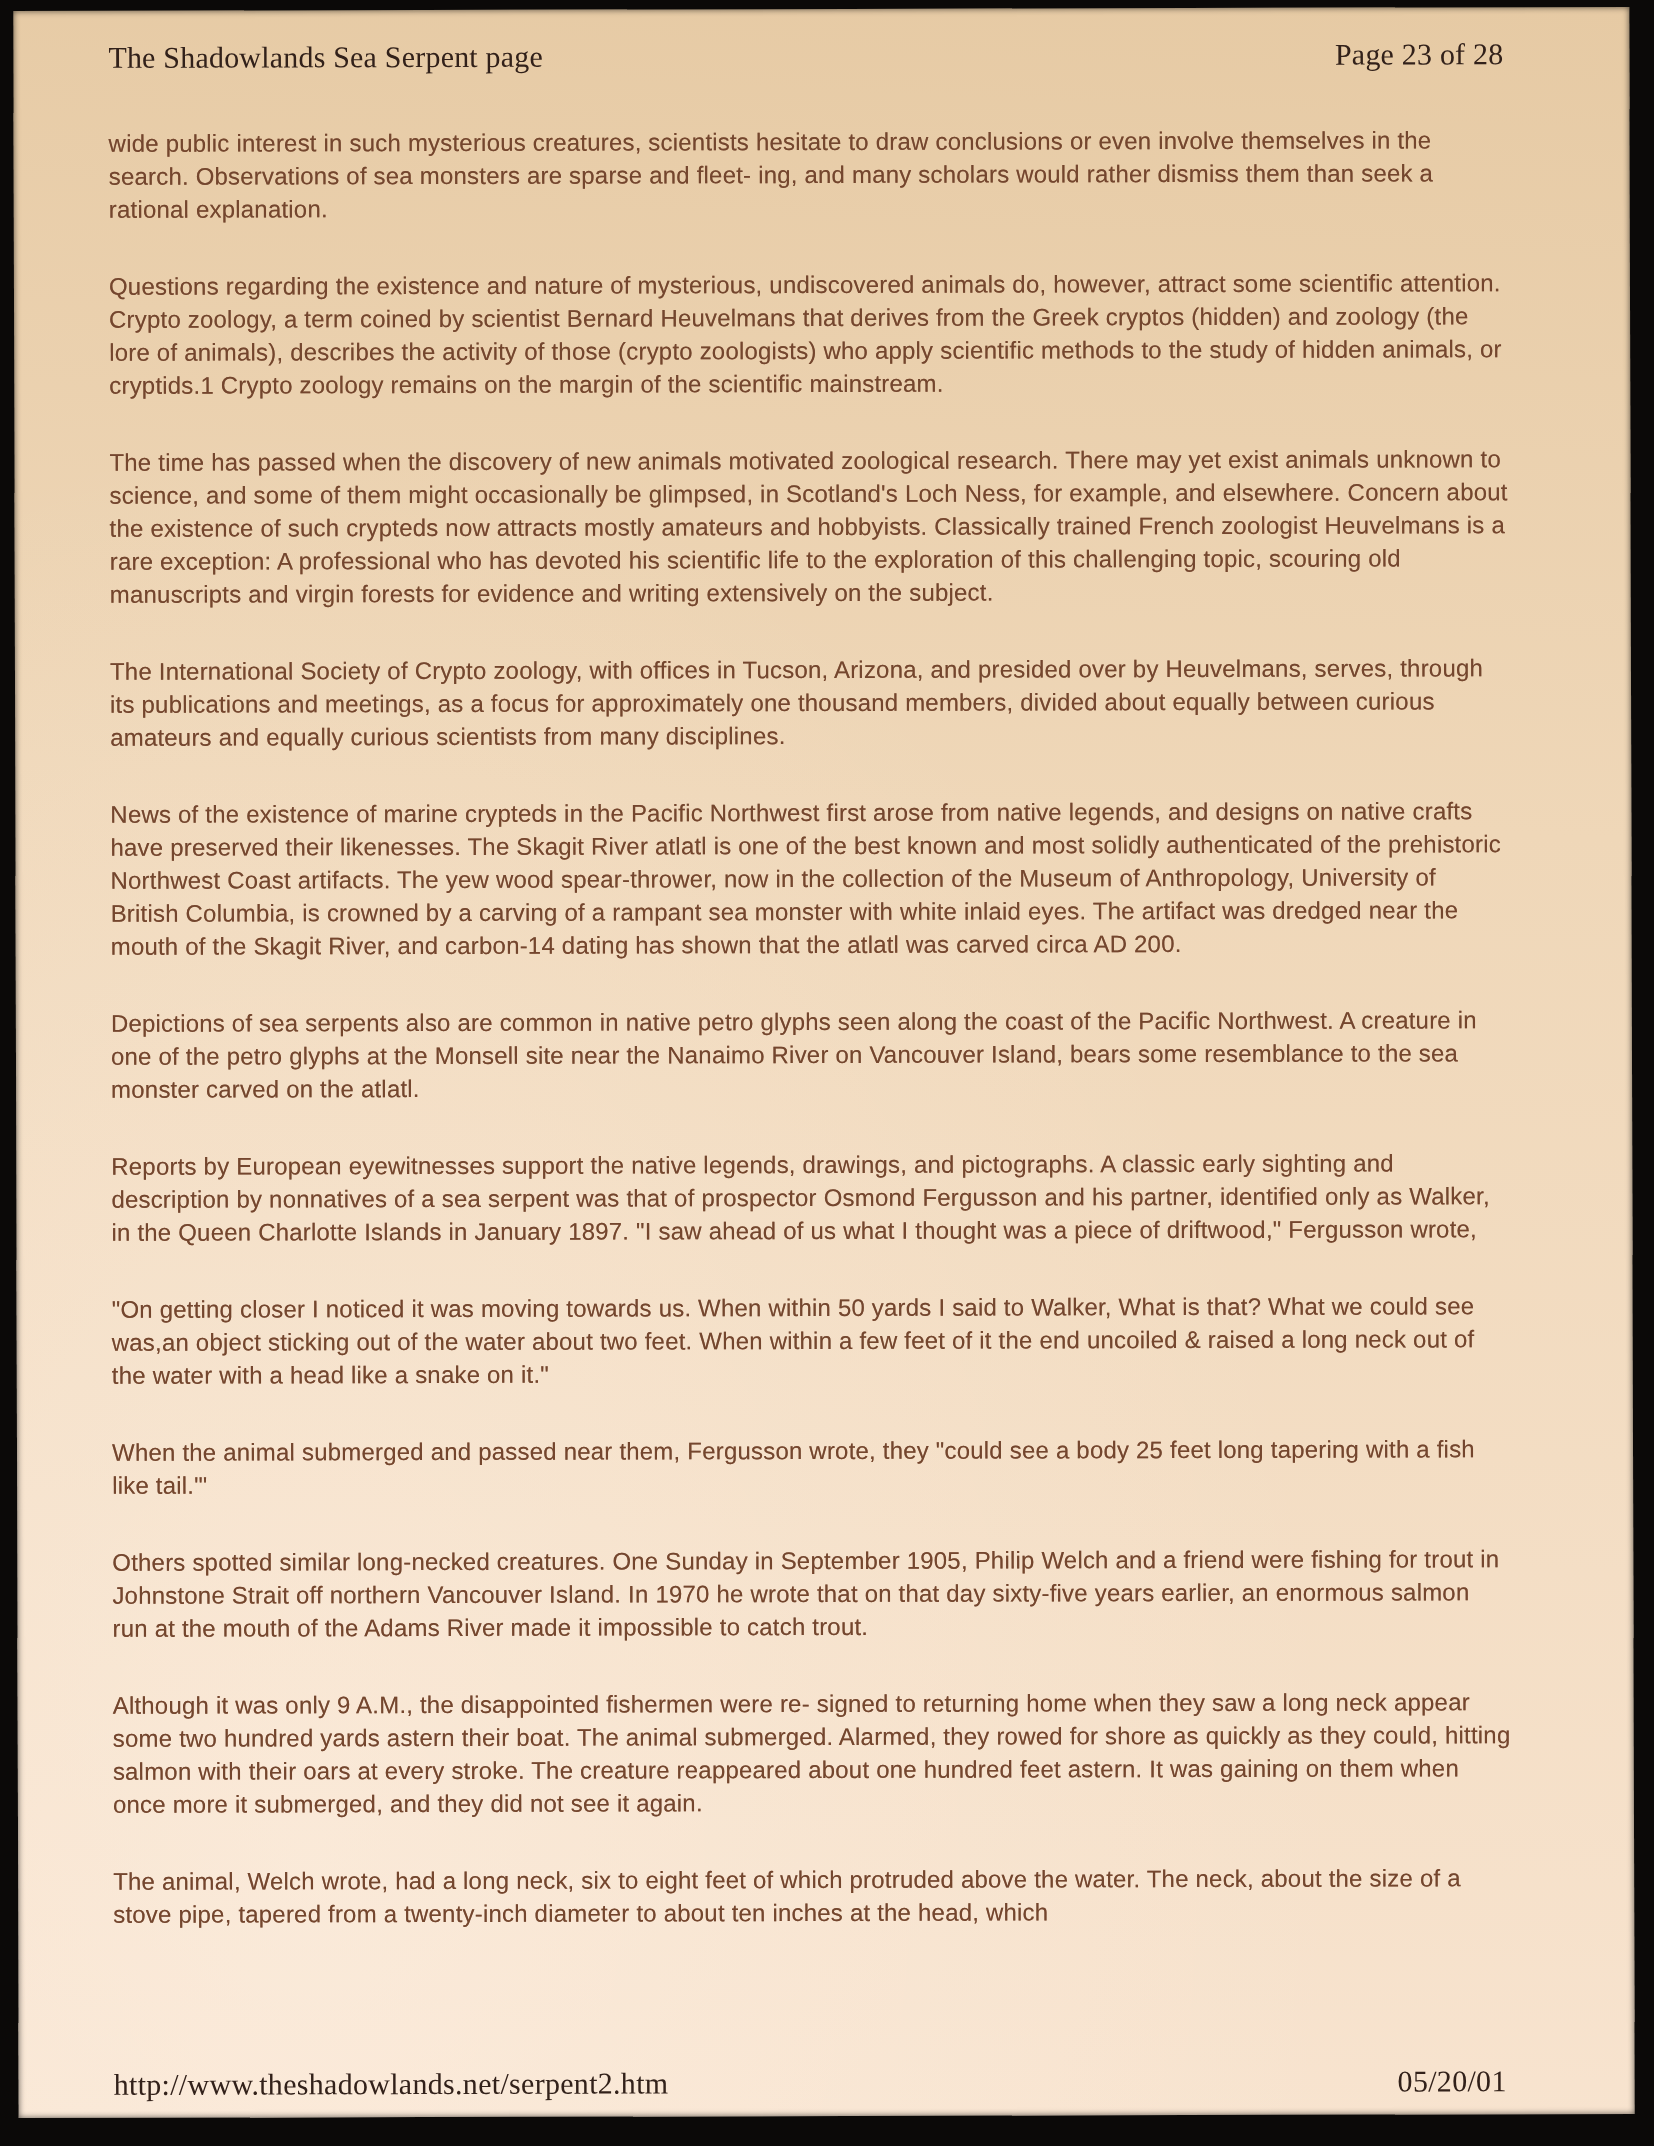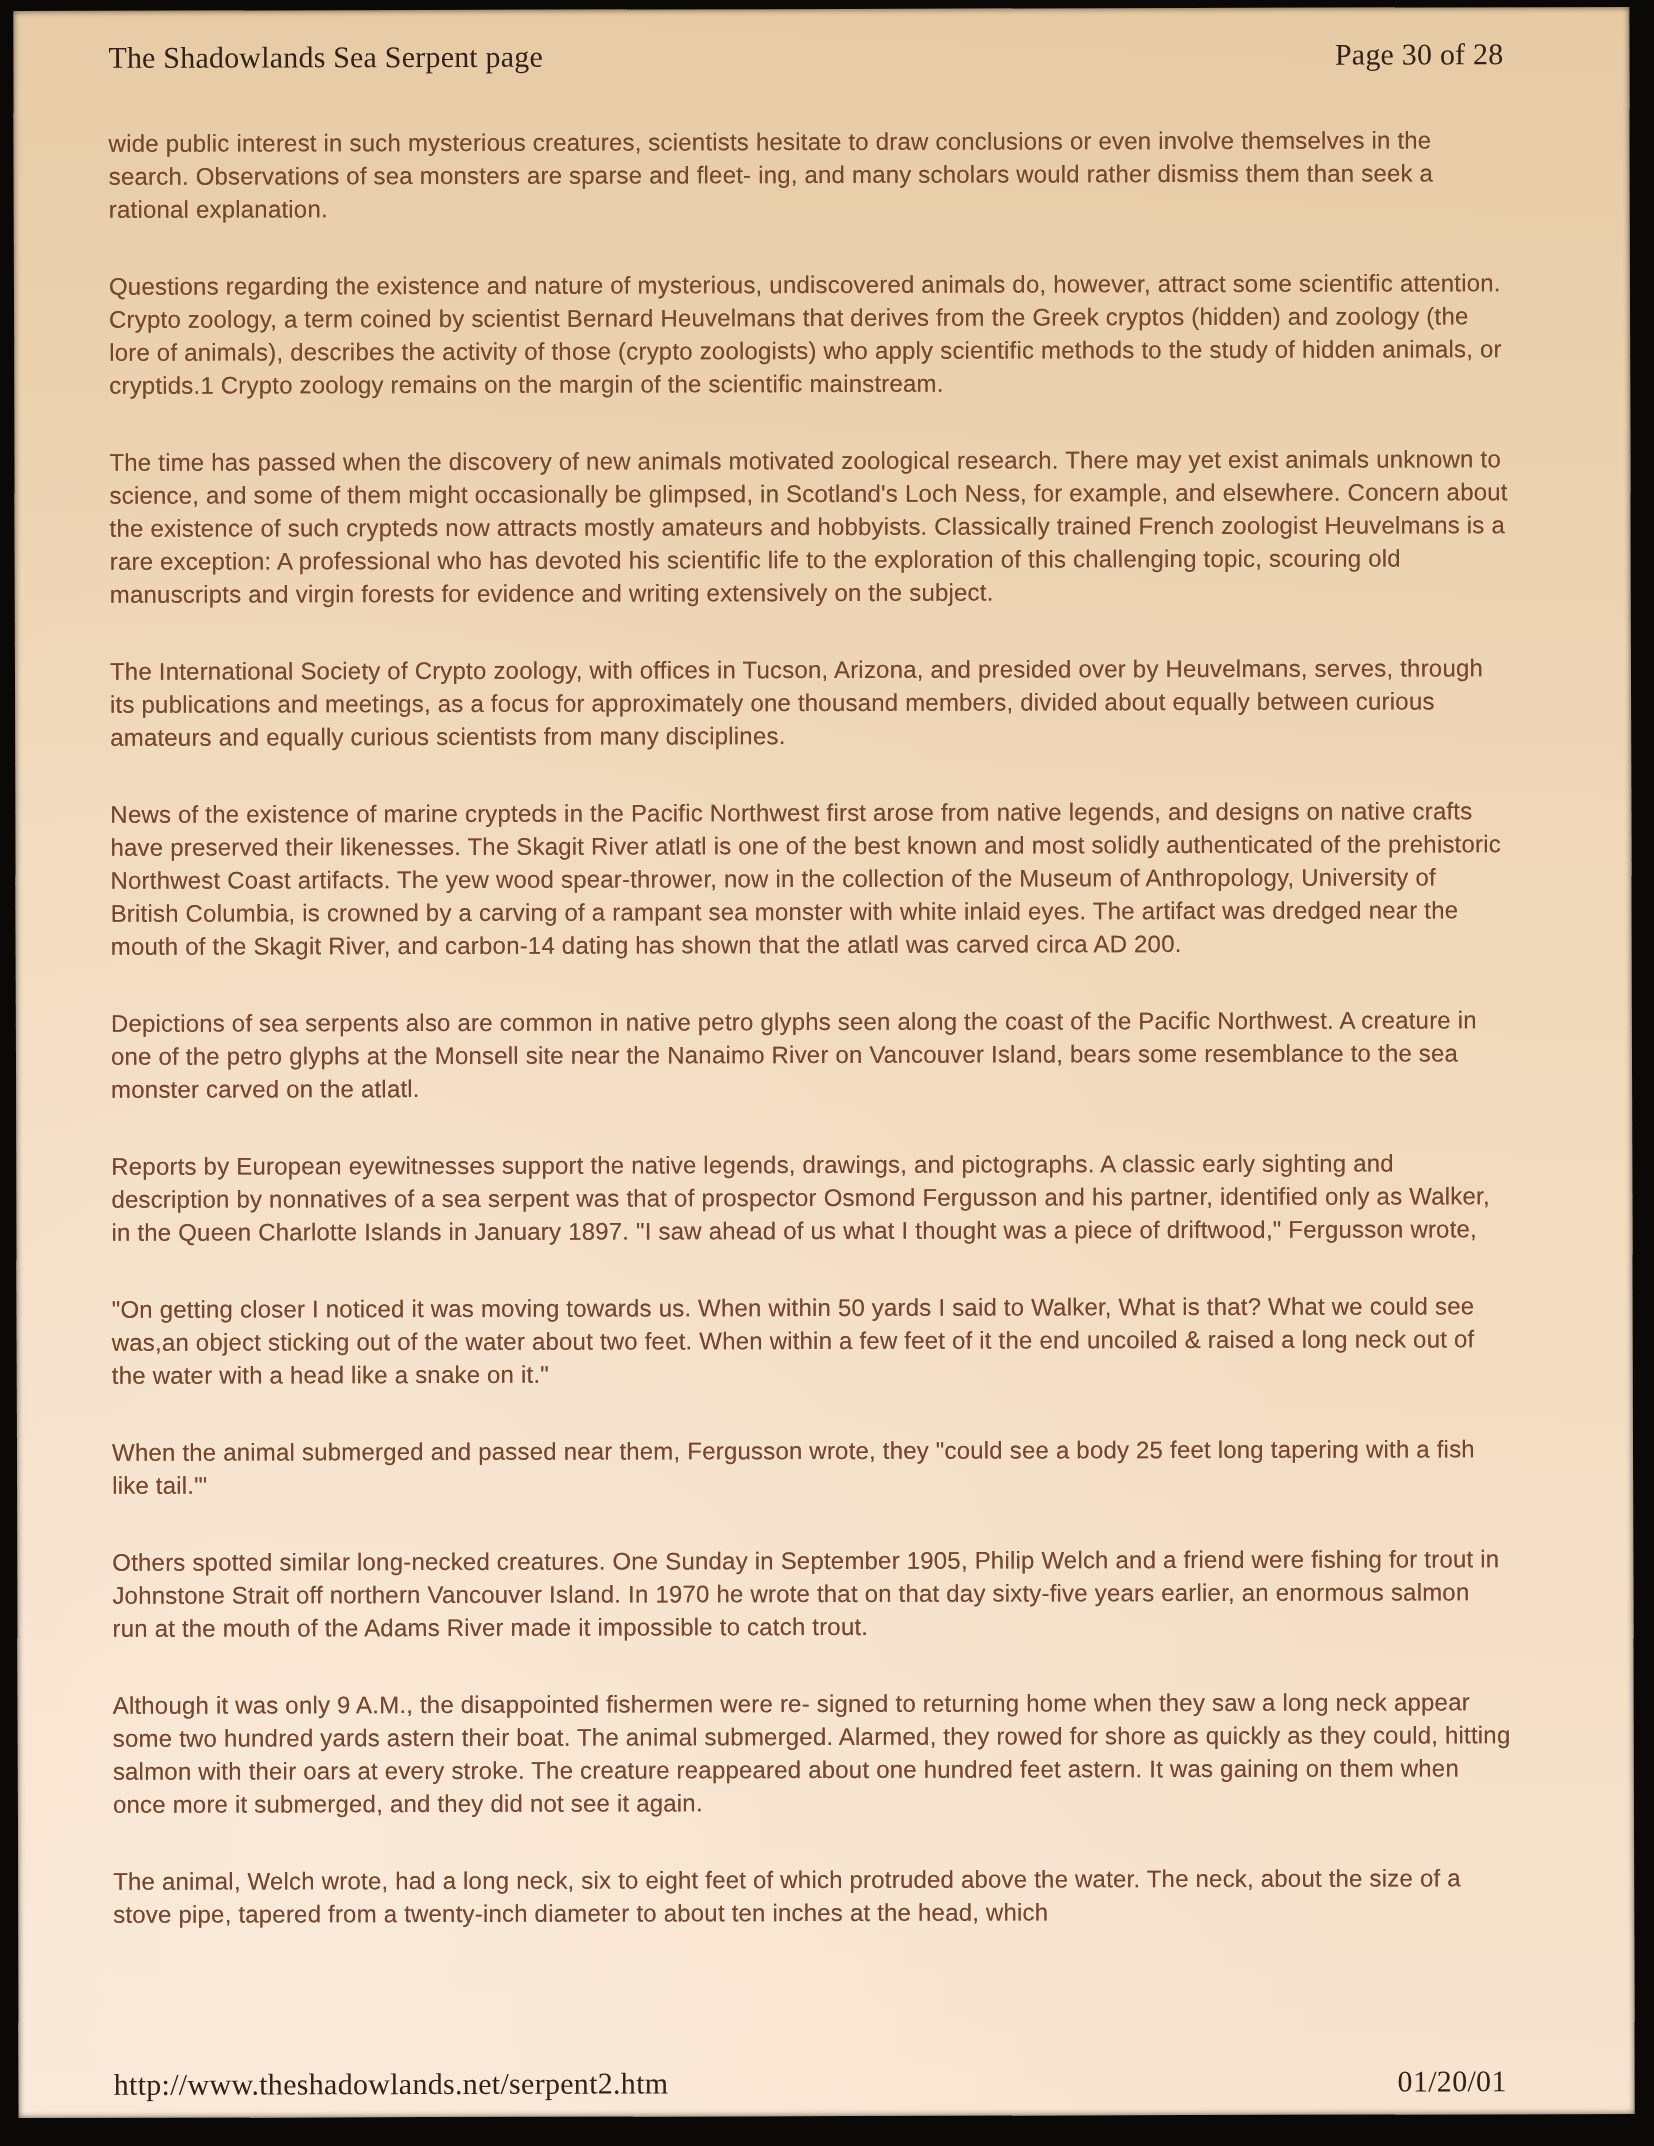--- a/index.html
+++ b/index.html
@@ -60,21 +60,21 @@
     letter-spacing:0.3px;
   }
 </style>
 </head>
 <body>
 
 <div class="paper">
 
   <div class="doc-header">
     <span>The Shadowlands Sea Serpent page</span>
-    <span>Page 30 of 28</span>
+    <span>Page 23 of 28</span>
   </div>
 
   <div class="doc-body">
 
       <p>wide public interest in such mysterious creatures, scientists hesitate to draw conclusions or even involve themselves in the search. Observations of sea monsters are sparse and fleet- ing, and many scholars would rather dismiss them than seek a rational explanation.</p>
 
       <p>Questions regarding the existence and nature of mysterious, undiscovered animals do, however, attract some scientific attention. Crypto zoology, a term coined by scientist Bernard Heuvelmans that derives from the Greek cryptos (hidden) and zoology (the lore of animals), describes the activity of those (crypto zoologists) who apply scientific methods to the study of hidden animals, or cryptids.1 Crypto zoology remains on the margin of the scientific mainstream.</p>
 
       <p>The time has passed when the discovery of new animals motivated zoological research. There may yet exist animals unknown to science, and some of them might occasionally be glimpsed, in Scotland's Loch Ness, for example, and elsewhere. Concern about the existence of such crypteds now attracts mostly amateurs and hobbyists. Classically trained French zoologist Heuvelmans is a rare exception: A professional who has devoted his scientific life to the exploration of this challenging topic, scouring old manuscripts and virgin forests for evidence and writing extensively on the subject.</p>
 
@@ -92,16 +92,16 @@
 
       <p>Others spotted similar long-necked creatures. One Sunday in September 1905, Philip Welch and a friend were fishing for trout in Johnstone Strait off northern Vancouver Island. In 1970 he wrote that on that day sixty-five years earlier, an enormous salmon run at the mouth of the Adams River made it impossible to catch trout.</p>
 
       <p>Although it was only 9 A.M., the disappointed fishermen were re- signed to returning home when they saw a long neck appear some two hundred yards astern their boat. The animal submerged. Alarmed, they rowed for shore as quickly as they could, hitting salmon with their oars at every stroke. The creature reappeared about one hundred feet astern. It was gaining on them when once more it submerged, and they did not see it again.</p>
 
       <p>The animal, Welch wrote, had a long neck, six to eight feet of which protruded above the water. The neck, about the size of a stove pipe, tapered from a twenty-inch diameter to about ten inches at the head, which</p>
     </div>
 
   <div class="doc-footer">
     <span>http://www.theshadowlands.net/serpent2.htm</span>
-    <span>01/20/01</span>
+    <span>05/20/01</span>
   </div>
 
 </div>
 
 </body></html>

